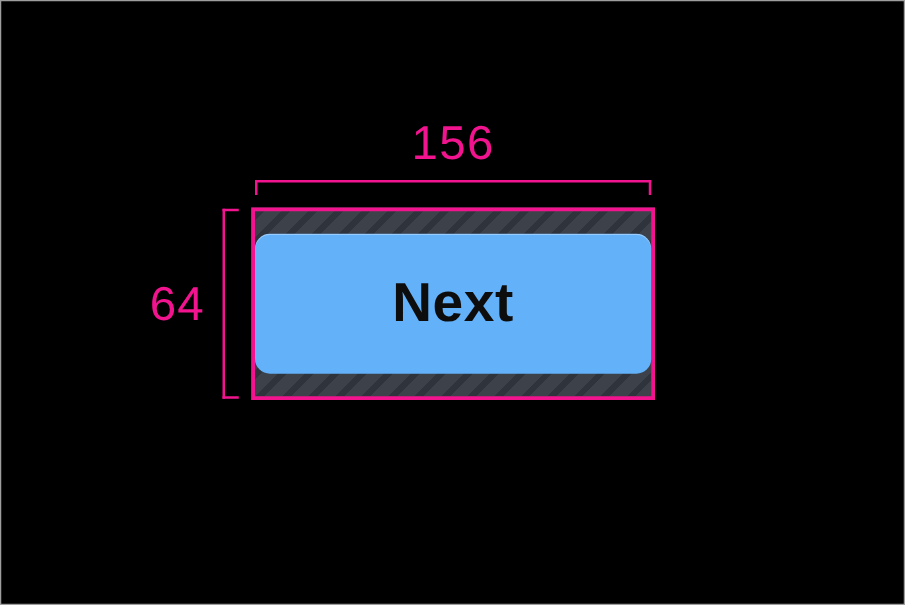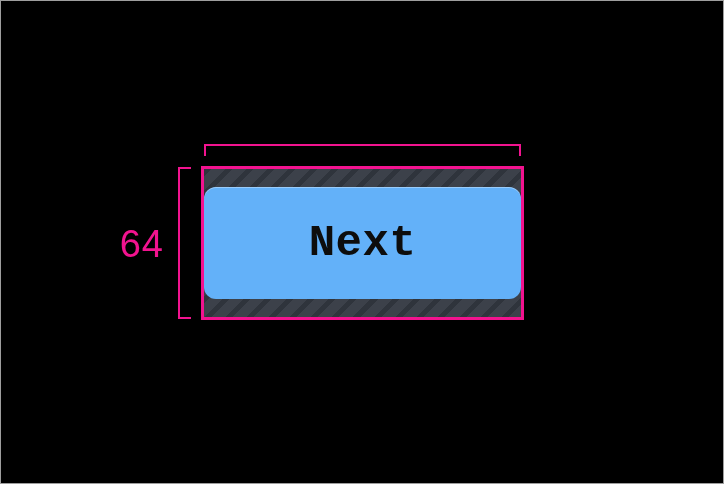--- a/index.html
+++ b/index.html
@@ -81,28 +81,28 @@
     align-items:center;
     justify-content:center;
     cursor:pointer;
     font-family:"Liberation Sans", sans-serif;
   }
   .next-button .label{
     color:var(--button-text);
     font-size:44px;
     font-weight:700;
     letter-spacing:0.5px;
-    font-family:Liberation Mono, monospace;
   }
 </style>
 </head>
 <body>
 
 <div class="screen">
 
+  <div class="dim-label width">156</div>
 
   <div class="bracket-h"></div>
 
   <div class="dim-label height">64</div>
 
   <div class="bracket-v"></div>
 
   <div class="measure-rect">
     <button class="next-button">
       <span class="label">Next</span>

